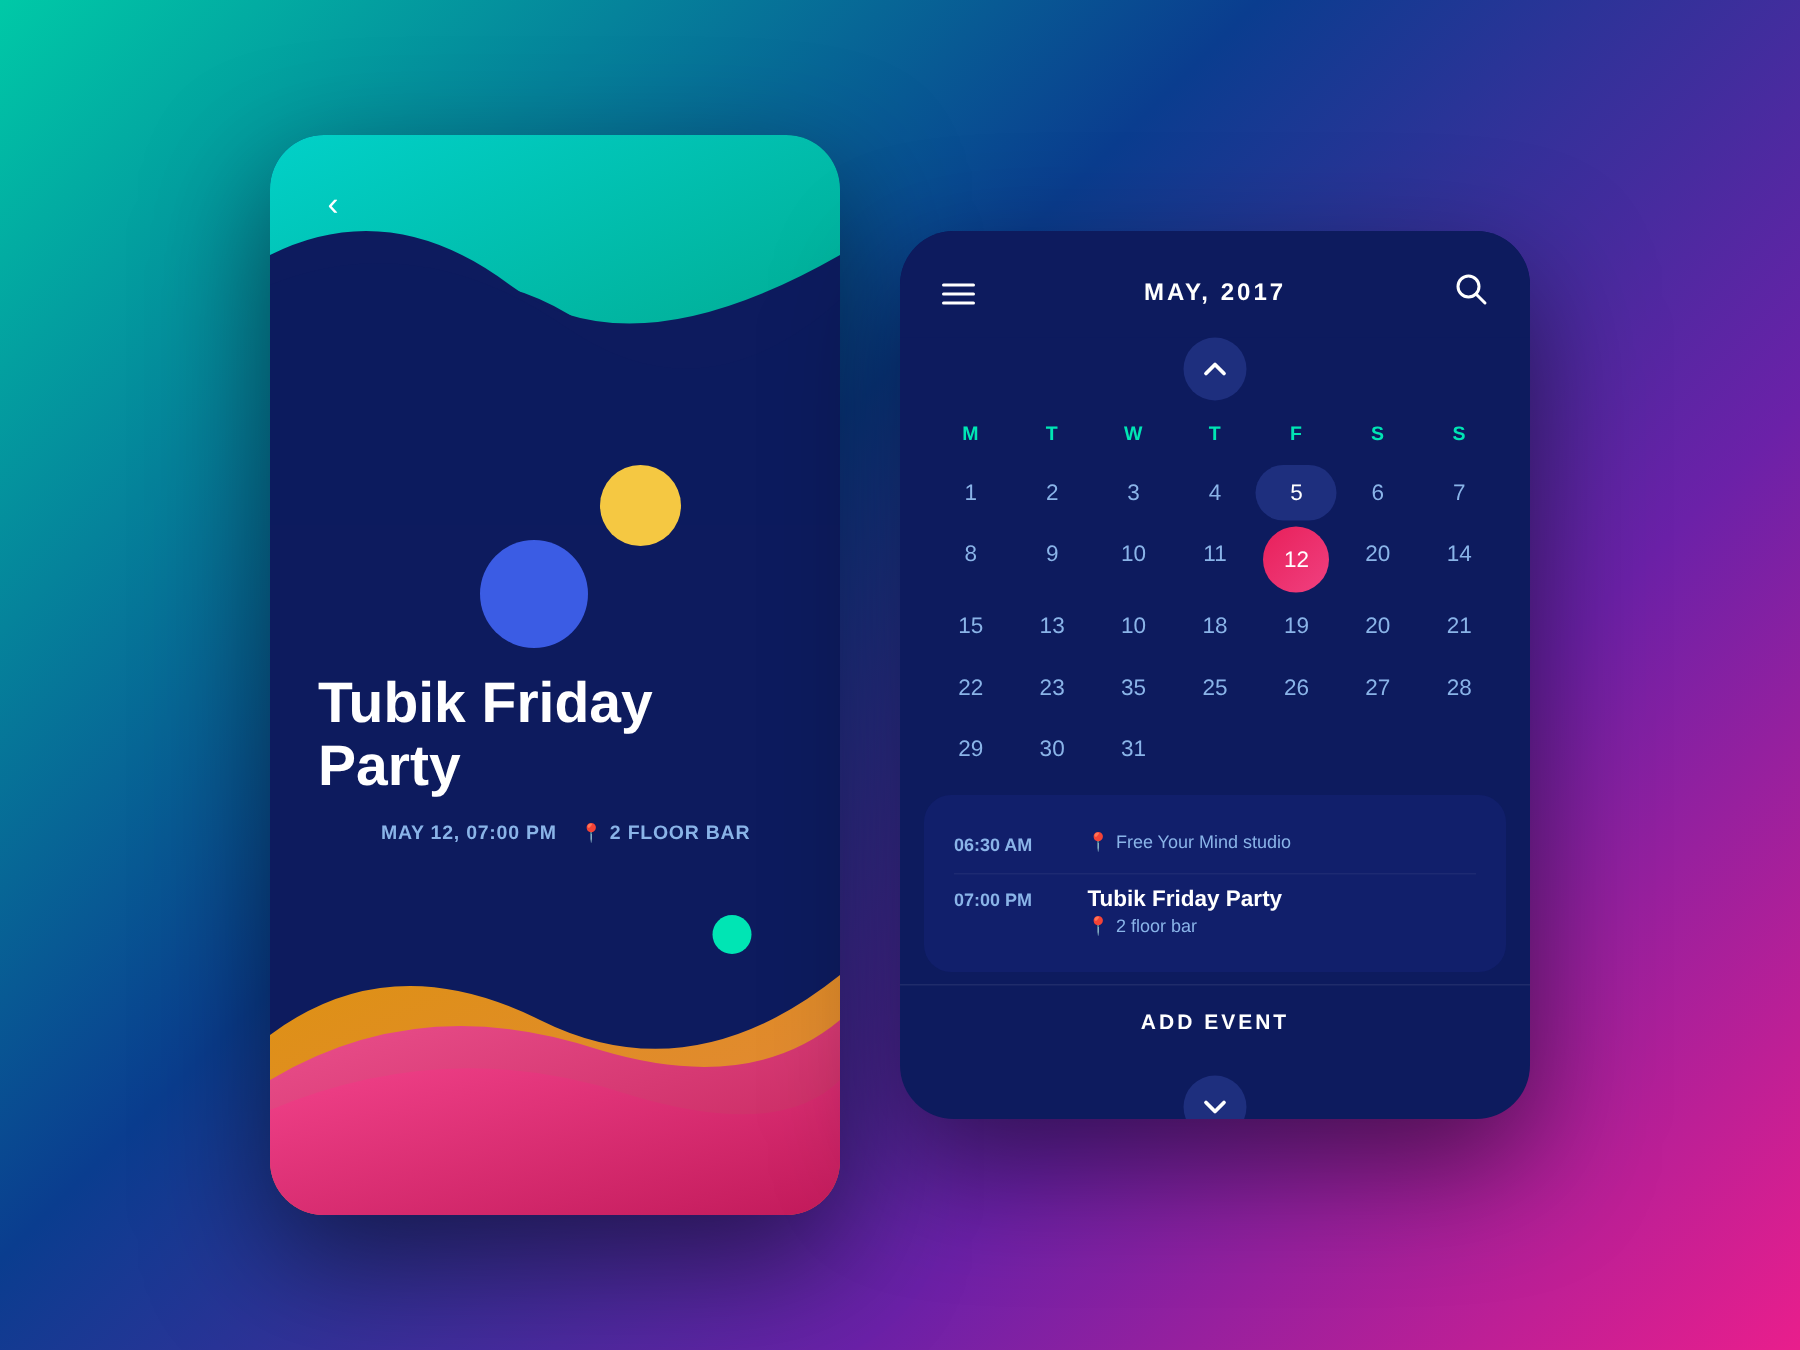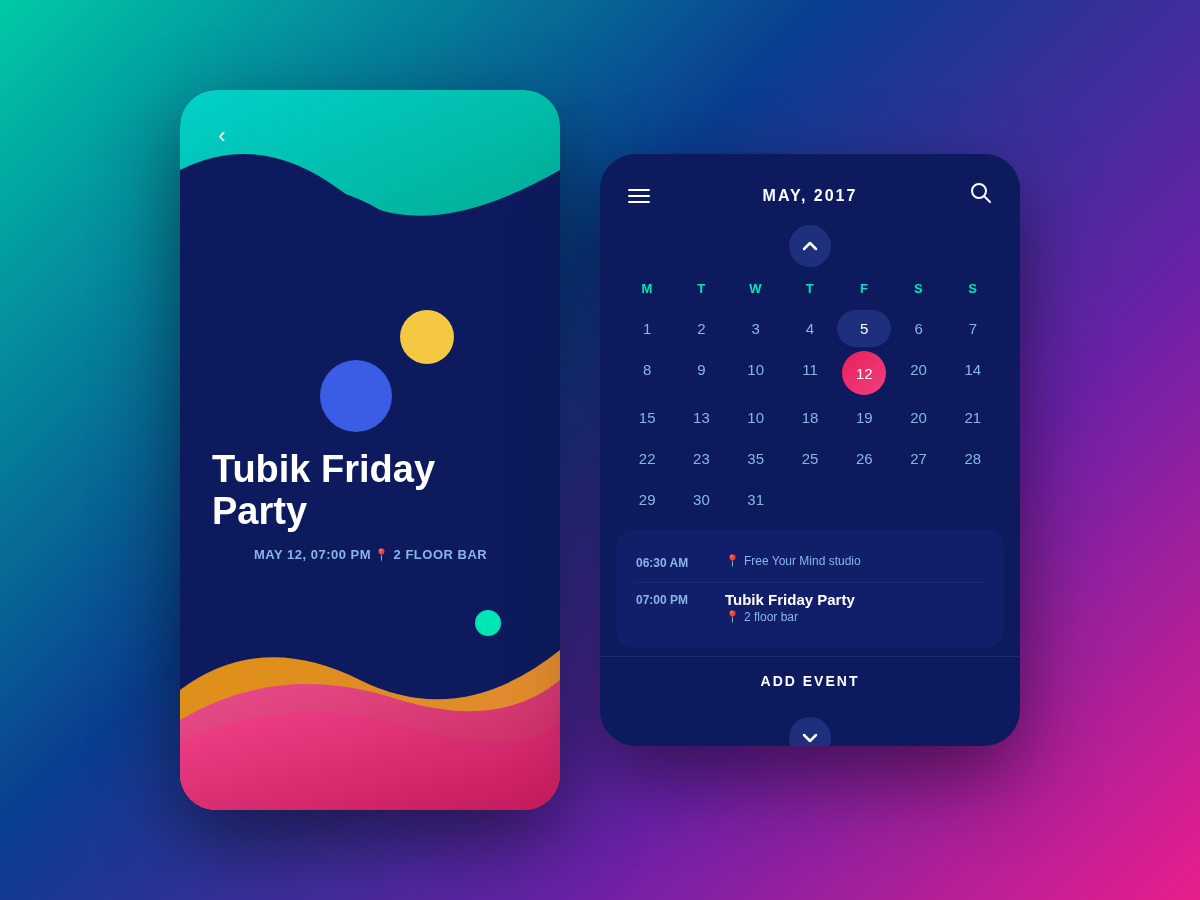--- a/index.html
+++ b/index.html
@@ -102,21 +102,21 @@
       font-size: 38px;
       font-weight: 900;
       color: white;
       line-height: 1.1;
       margin-bottom: 14px;
     }
 
     .event-meta {
       display: flex;
       align-items: center;
-      gap: 3px;
+      gap: 16px;
       color: #8ab4e8;
       font-size: 13px;
       font-weight: 600;
       letter-spacing: 0.5px;
       text-transform: uppercase;
       margin-bottom: 28px;
       padding-left: 42px;
     }
 
     .event-meta .location {

